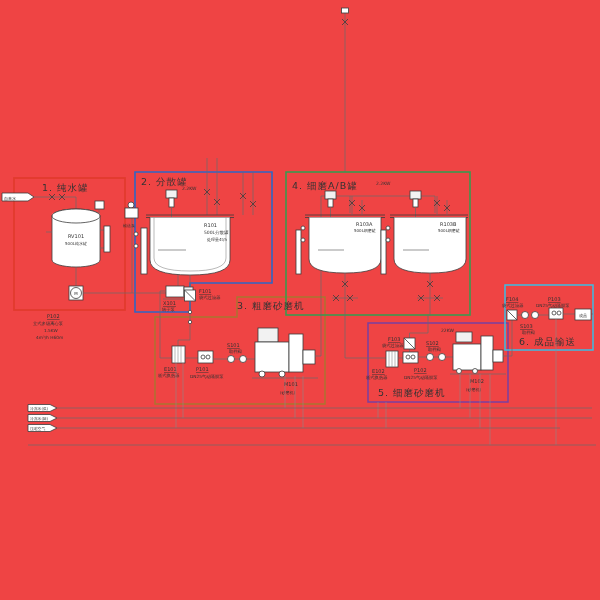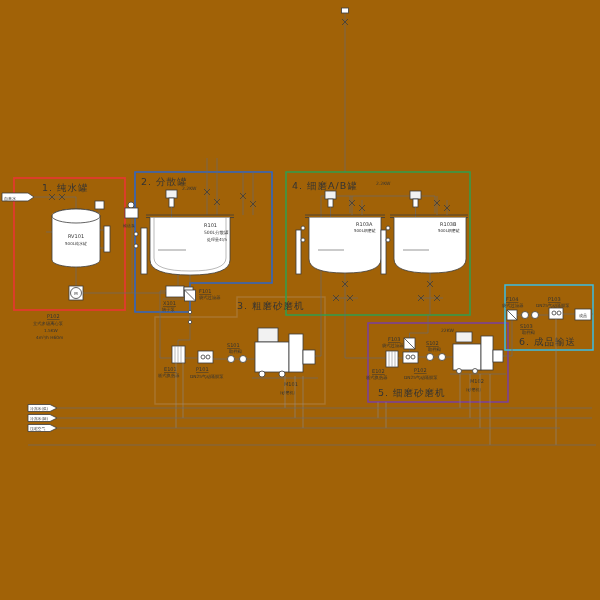--- a/index.html
+++ b/index.html
@@ -1,16 +1,16 @@
 <!DOCTYPE html>
 <html><head>
 <meta charset="utf-8">
 <style>
   html,body{margin:0;padding:0;background:#fff;}
-  .stage{position:relative;width:600px;height:600px;background:#a16207;overflow:hidden;
+  .stage{position:relative;width:600px;height:600px;background:#ef4444;overflow:hidden;
          font-family:"DejaVu Sans","Liberation Sans",sans-serif;}
   svg text{font-family:"DejaVu Sans","Liberation Sans",sans-serif;fill:#333;}
   .pipe{stroke:#6a6a6a;stroke-width:0.7;fill:none;}
   .pipe2{stroke:#8a8a8a;stroke-width:0.6;fill:none;}
   .eq{stroke:#3c3c3c;stroke-width:0.8;fill:#ffffff;}
   .eqf{stroke:#3c3c3c;stroke-width:0.8;fill:#f2f2f2;}
   .vx{stroke:#3c3c3c;stroke-width:0.8;fill:none;}
   .tag{font-size:5px;text-decoration:underline;}
   .typ{font-size:4.3px;}
   .t4{font-size:4px;}

